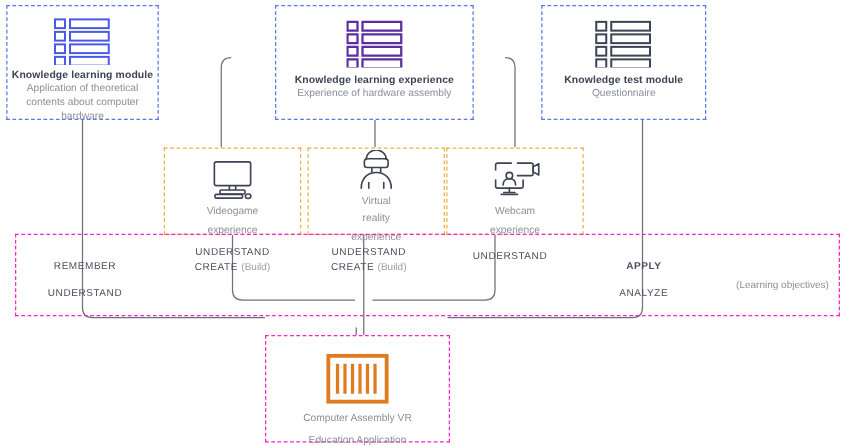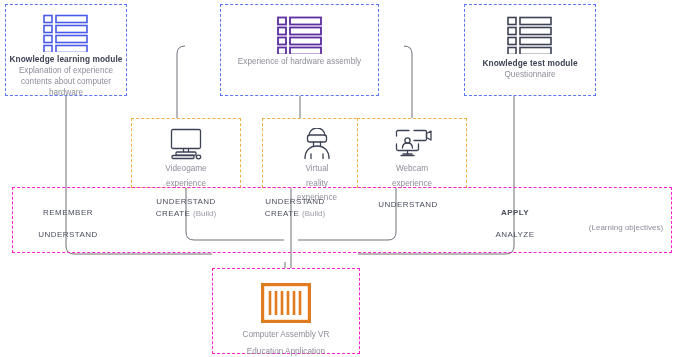--- a/index.html
+++ b/index.html
@@ -84,43 +84,44 @@
           <rect x="1" y="11.5" width="8" height="7"></rect>
             <rect x="13" y="11.5" width="31" height="7"></rect>
           <rect x="1" y="21.5" width="8" height="7"></rect>
             <rect x="13" y="21.5" width="31" height="7"></rect>
           <rect x="1" y="31.5" width="8" height="7"></rect>
             <rect x="13" y="31.5" width="31" height="7"></rect>
         </g>
       </svg>
     </div>
     <div class="title">Knowledge learning module</div>
-    <div class="subtitle">Explanation of experience</div>
+    <div class="subtitle">Application of theoretical</div>
     <div class="subtitle">contents about computer hardware</div>
   </div>
 
   <div class="node top-node frame-blue" style="left:220px;top:4px;width:159px;">
     <div class="icon">
       <svg width="46" height="38" viewBox="0 0 46 38" xmlns="http://www.w3.org/2000/svg">
         <g fill="none" stroke="#5b2d9e" stroke-width="1.8">
           <rect x="1" y="1.5" width="8" height="7"></rect>
             <rect x="13" y="1.5" width="31" height="7"></rect>
           <rect x="1" y="11.5" width="8" height="7"></rect>
             <rect x="13" y="11.5" width="31" height="7"></rect>
           <rect x="1" y="21.5" width="8" height="7"></rect>
             <rect x="13" y="21.5" width="31" height="7"></rect>
           <rect x="1" y="31.5" width="8" height="7"></rect>
             <rect x="13" y="31.5" width="31" height="7"></rect>
         </g>
       </svg>
     </div>
+    <div class="title">Knowledge learning experience</div>
     <div class="subtitle">Experience of hardware assembly</div>
   </div>
 
-  <div class="node top-node frame-blue" style="left:464px;top:4px;width:132px;">
+  <div class="node top-node frame-blue" style="left:433px;top:4px;width:132px;">
     <div class="icon">
       <svg width="46" height="38" viewBox="0 0 46 38" xmlns="http://www.w3.org/2000/svg">
         <g fill="none" stroke="#3d4254" stroke-width="1.6">
           <rect x="1" y="1.5" width="8" height="7"></rect>
             <rect x="13" y="1.5" width="31" height="7"></rect>
           <rect x="1" y="11.5" width="8" height="7"></rect>
             <rect x="13" y="11.5" width="31" height="7"></rect>
           <rect x="1" y="21.5" width="8" height="7"></rect>
             <rect x="13" y="21.5" width="31" height="7"></rect>
           <rect x="1" y="31.5" width="8" height="7"></rect>
@@ -141,21 +142,21 @@
           <rect x="8" y="24" width="20" height="3.2" rx="1"></rect>
           <rect x="4" y="27.5" width="22" height="3" rx="1"></rect>
           <ellipse cx="30.5" cy="29" rx="2.2" ry="1.8"></ellipse>
         </g>
       </svg>
     </div>
     <div class="subtitle">Videogame</div>
     <div class="subtitle">experience</div>
   </div>
 
-  <div class="node exp-node frame-orange" style="left:262px;top:118px;">
+  <div class="node exp-node frame-orange" style="left:246px;top:118px;justify-content:center;">
     <div class="icon">
       <svg width="34" height="32" viewBox="0 0 34 32" xmlns="http://www.w3.org/2000/svg">
         <g fill="none" stroke="#3d4254" stroke-width="1.3" stroke-linejoin="round" stroke-linecap="round">
           <path d="M9,7.5 a8,7.5 0 0 1 16,0"></path>
           <rect x="7.5" y="7" width="19" height="7" rx="2.2"></rect>
           <path d="M13.5,14 L13.5,17.5 M20.5,14 L20.5,17.5"></path>
           <path d="M5,30.5 C5,22.5 10,18 17,18 C24,18 29,22.5 29,30.5"></path>
           <path d="M11,30.5 L11,26 M23,30.5 L23,26"></path>
         </g>
       </svg>

